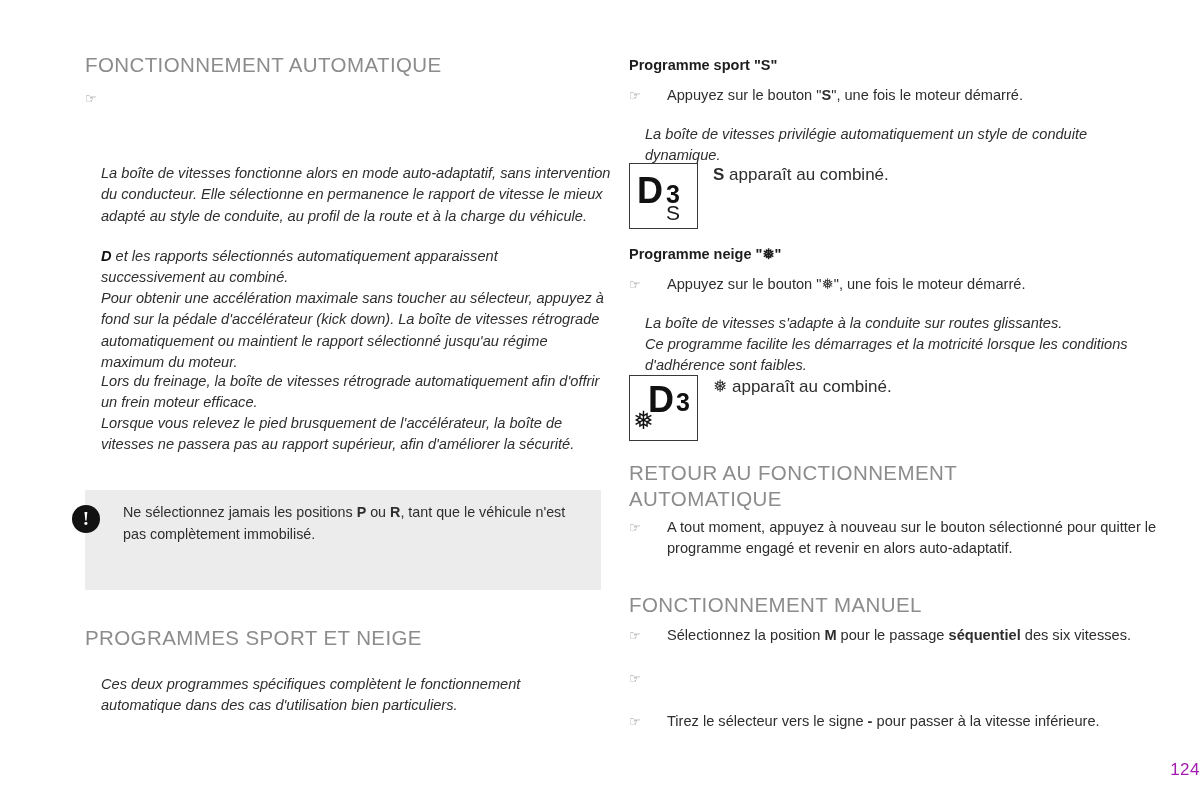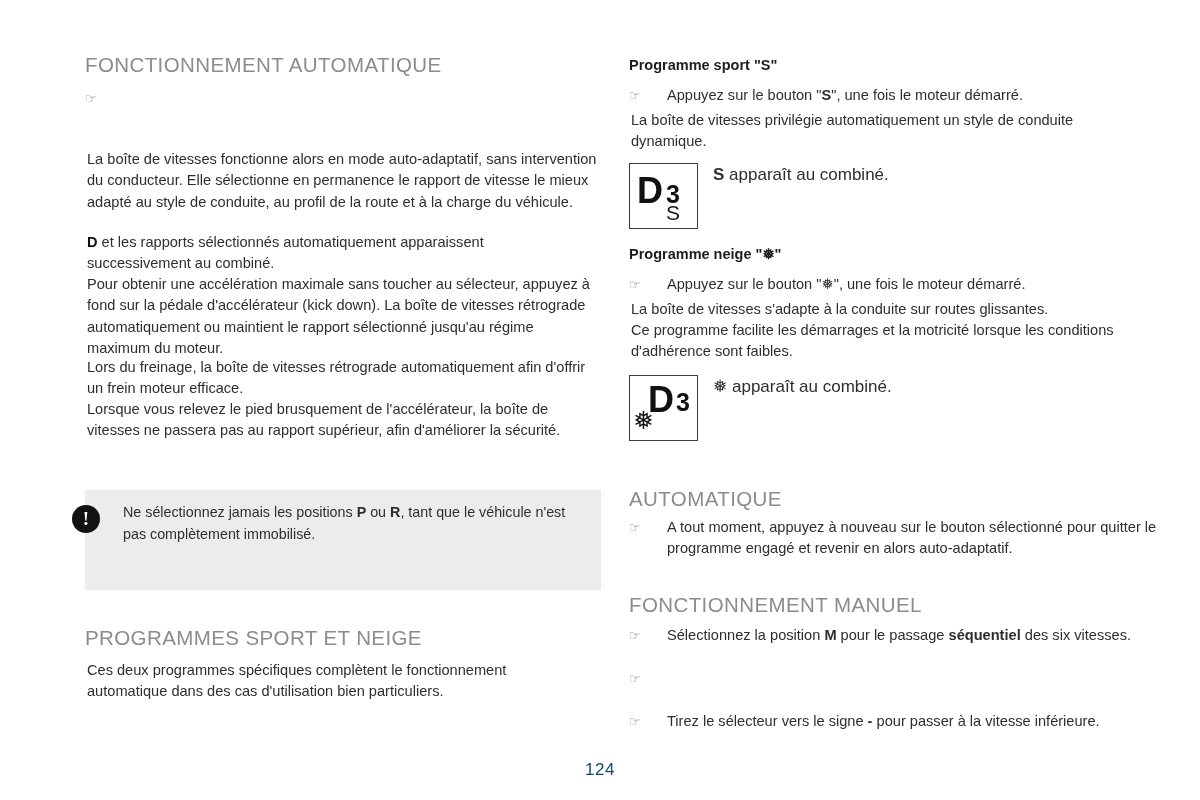--- a/index.html
+++ b/index.html
@@ -46,21 +46,22 @@
     color: #1d1d1d;
     margin: 0;
     line-height: 1.3;
   }
 
   
   .p {
     font-size: 14.6px;
     line-height: 1.46;
     color: #2e2e2e;
-    margin: 2px;
+    margin: 16px;
+    font-style: italic;
   }
   .p b, .bold { font-weight: bold; color: #111; }
 
   
   .item {
     position: relative;
     padding-left: 38px;
     font-size: 14.6px;
     line-height: 1.46;
     color: #2e2e2e;
@@ -164,23 +165,23 @@
   .box-n .dg-D   { left: 18px; top: 6px; }
   .box-n .dg-3   { left: 46px; top: 14px; }
   .box-n .dg-snow{ left: 3px;  top: 32px; }
 
   
   .pageno {
     position: absolute;
     left: 0;
     right: 0;
     top: 760px;
-    text-align: center;
+    text-align: right;
     font-size: 17px;
-    color: #0c4a6e;
+    color: #a21caf;
     letter-spacing: 0.5px;
   }
 </style>
 </head>
 <body>
 
 <div class="page">
 
   <div class="col col-left">
 
@@ -246,21 +247,21 @@
 
     <div class="disp-row" style="position:absolute; top:375px; left:0; width:400px; height:68px;">
       <div class="disp-box box-n">
         <span class="dg-D">D</span>
         <span class="dg-3">3</span>
         <span class="dg-snow">❅</span>
       </div>
       <div class="disp-label" style="top:0px;"><span>❅</span><span> apparaît au combiné.</span></div>
     </div>
 
-    <h2 class="h-section" style="position:absolute; top:460px; left:0; width:400px;"><br><span>AUTOMATIQUE</span></h2>
+    <h2 class="h-section" style="position:absolute; top:460px; left:0; width:400px;"><span>RETOUR AU FONCTIONNEMENT</span><br><span>AUTOMATIQUE</span></h2>
 
     <div class="item" style="position:absolute; top:517px; left:0; width:516px;">
       <span class="hand">☞</span>
       <span>A tout moment, appuyez à nouveau sur le bouton sélectionné pour quitter le programme engagé et revenir en alors auto-adaptatif.</span>
     </div>
 
     <h2 class="h-section" style="position:absolute; top:592px; left:0; width:516px;">FONCTIONNEMENT MANUEL</h2>
 
     <div class="item" style="position:absolute; top:625px; left:0; width:470px;">
       <span class="hand">☞</span>

